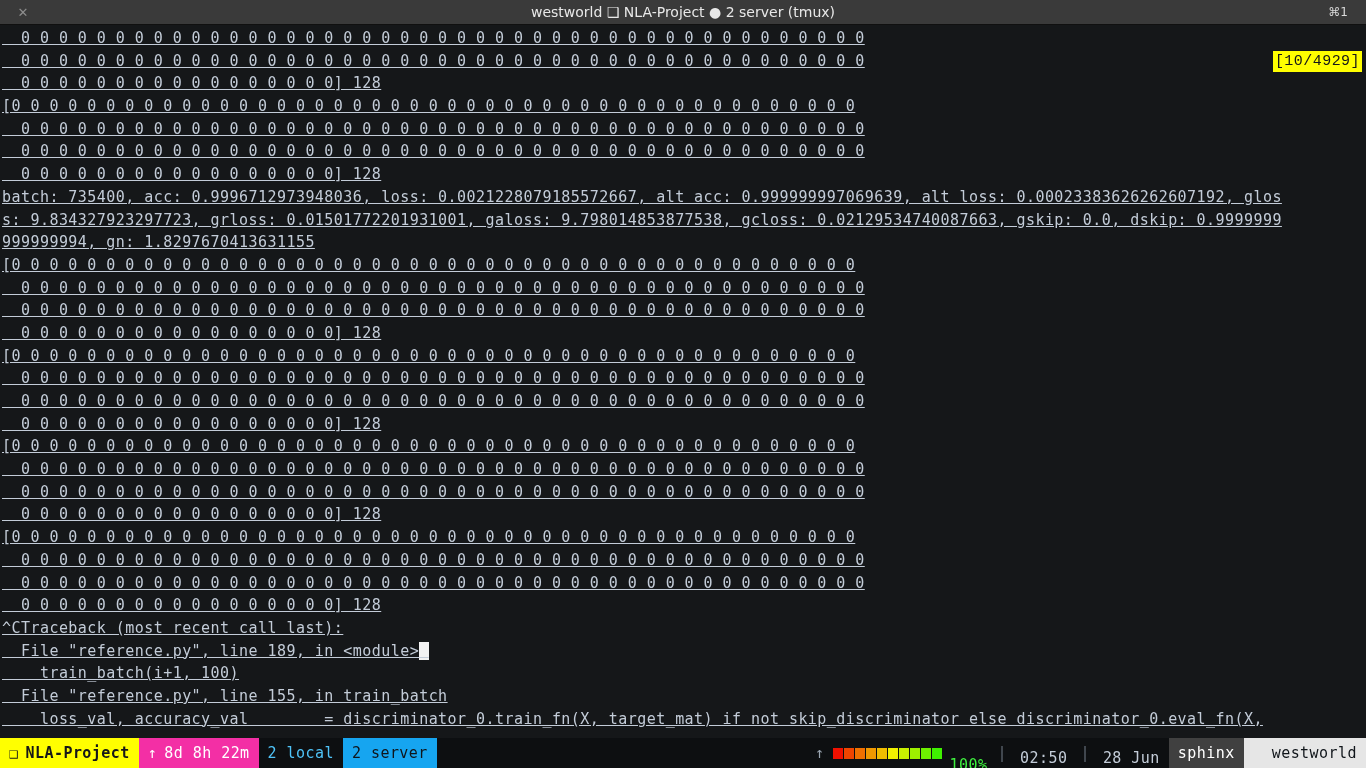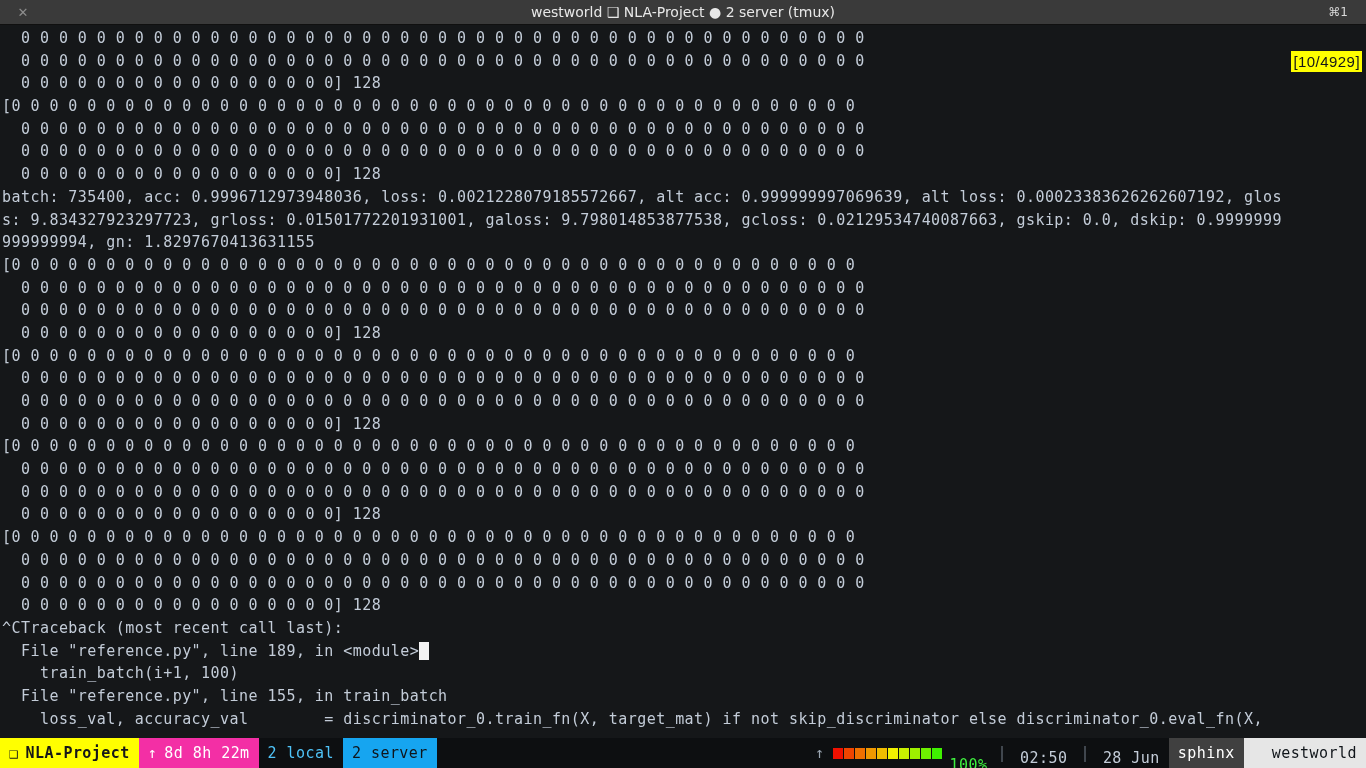--- a/index.html
+++ b/index.html
@@ -74,35 +74,36 @@
   #screen {
     position: absolute;
     top: 2px;
     left: 2px;
     color: #c3ccd8;
     font-family: "DejaVu Sans Mono", monospace;
     font-size: 15px;
     line-height: 22.7px;
     white-space: pre;
     letter-spacing: 0.45px;
+    text-decoration: underline;
   }
   #screen .line { height: 22.7px; }
   #screen .cursor {
     background: #f2f2f2;
     color: #151719;
   }
 
   
   #scroll-indicator {
     position: absolute;
     top: 26px;
     right: 4px;
     background: #ffff00;
     color: #151719;
-    font-family: Liberation Sans, sans-serif;
+    font-family: Liberation Mono, monospace;
     font-size: 15px;
     line-height: 21px;
     padding: 0 2px;
     letter-spacing: 0.45px;
     white-space: pre;
   }
 
   
   #statusbar {
     position: absolute;

